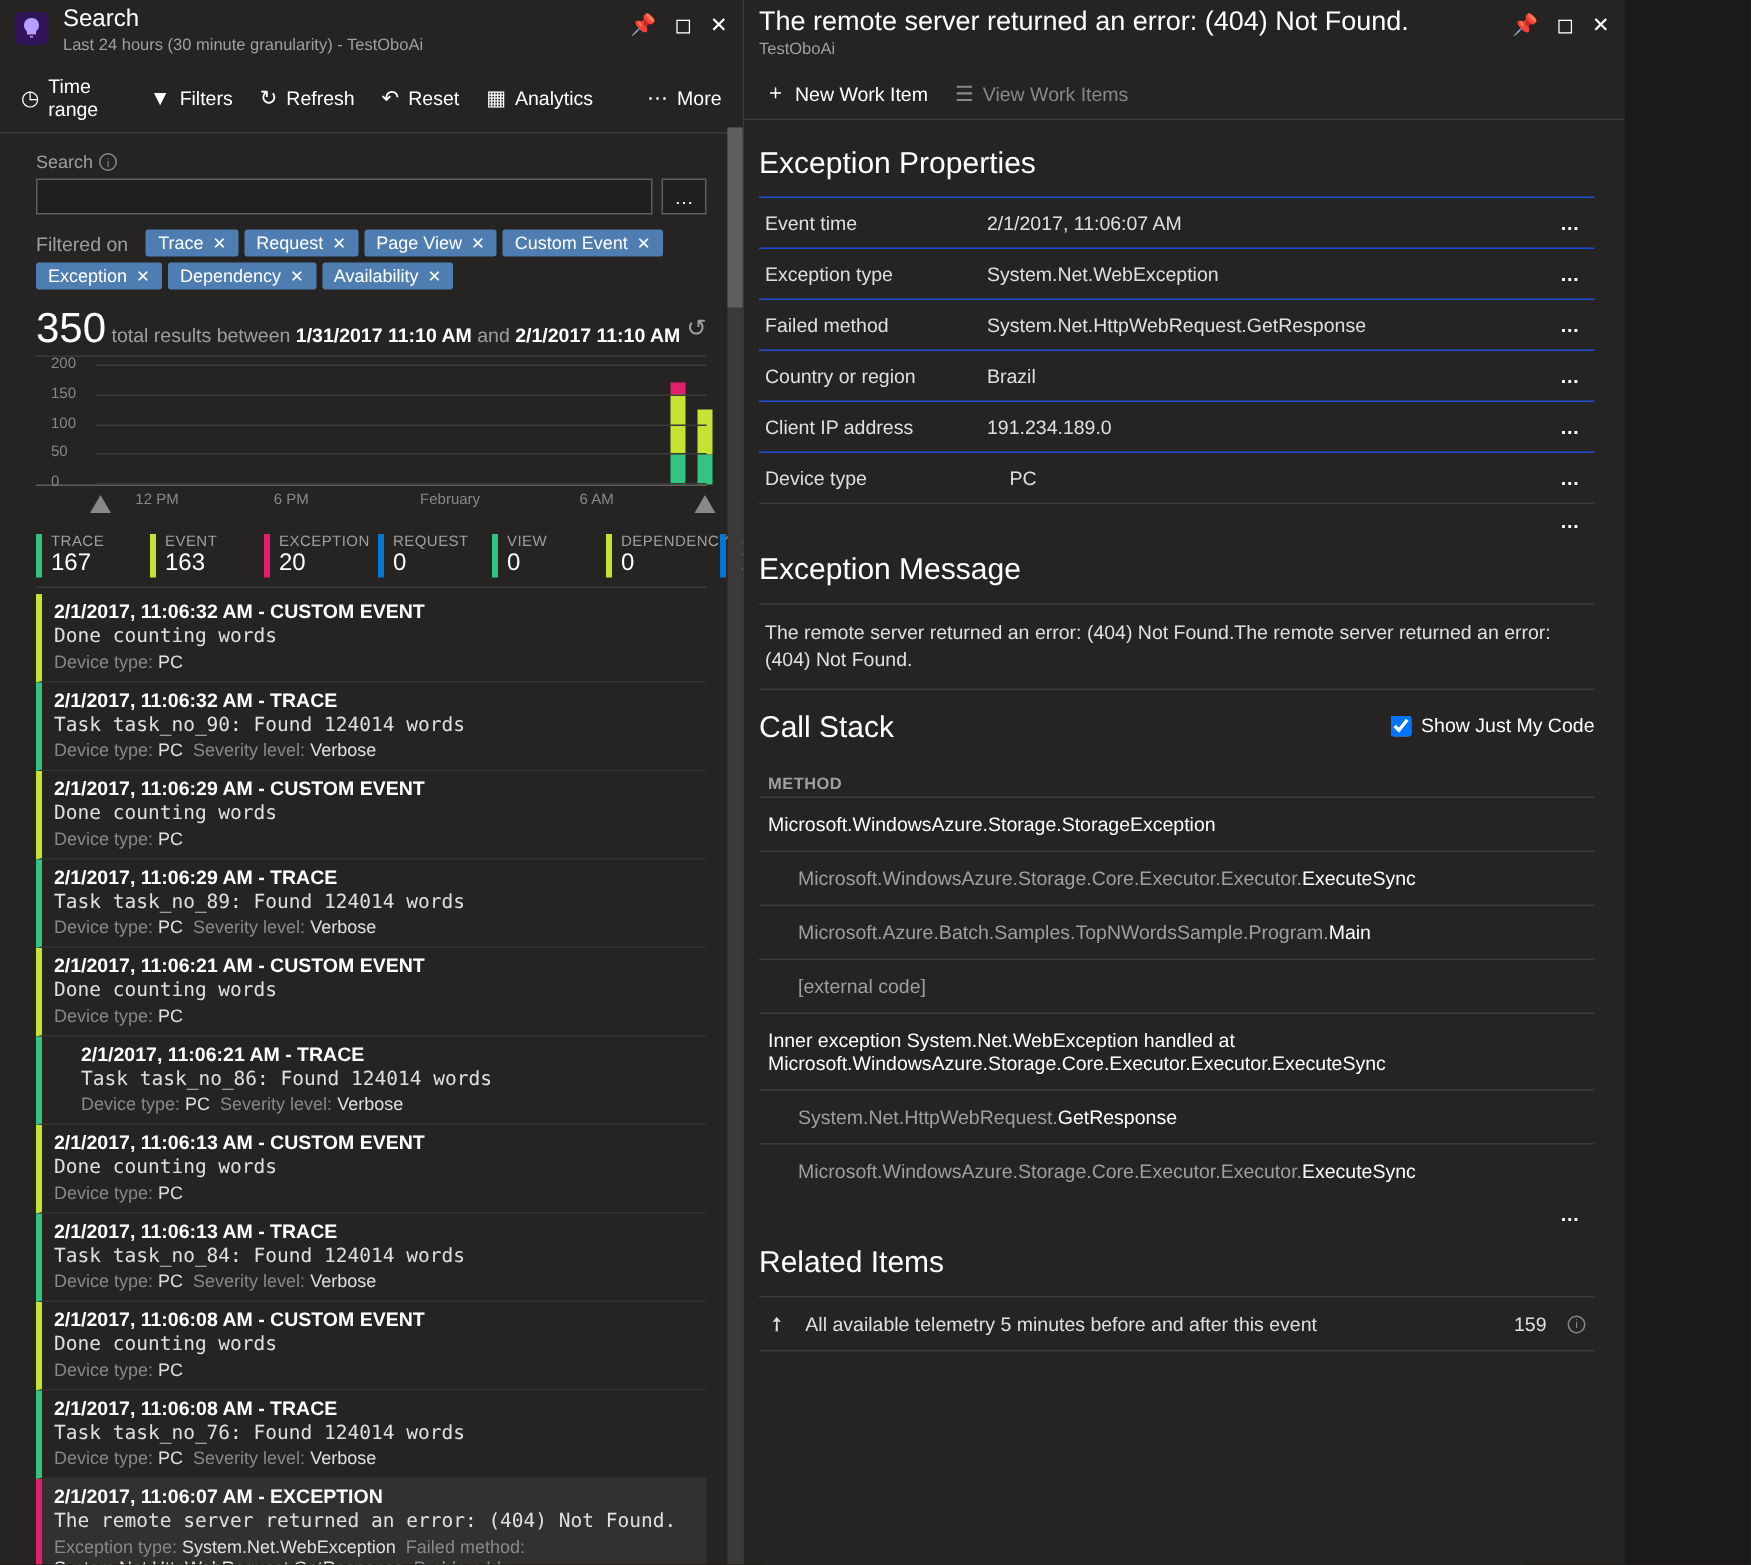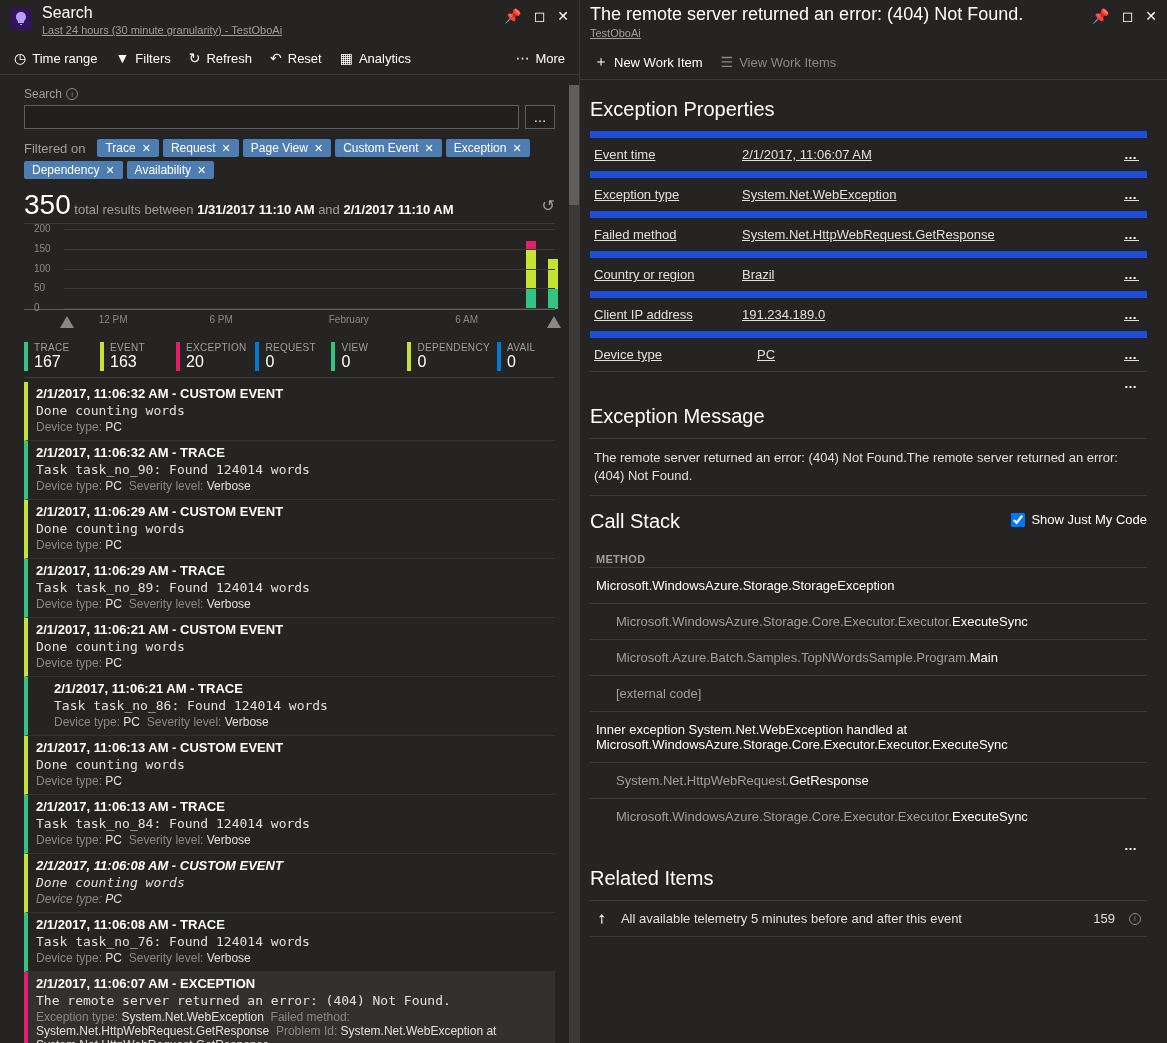--- a/index.html
+++ b/index.html
@@ -7,37 +7,37 @@
     background: #1b1a19;
     color: #e1dfdd;
     font-family: "Segoe UI", Arial, sans-serif;
     font-size: 13px;
     width: 1167px;
     height: 1043px;
     display: flex;
     overflow: hidden;
   }
   .panel { background: #252423; display: flex; flex-direction: column; }
-  .left { width: 580px; border-right: 1px solid #3b3a39; position: relative; }
+  .left { width: 496px; border-right: 1px solid #3b3a39; position: relative; }
   .left-scroll { position: absolute; right: 0; top: 85px; bottom: 0; width: 10px; background: #3b3a39; }
   .left-scroll-thumb { position: absolute; top: 0; width: 100%; height: 120px; background: #605e5c; }
   .right { width: 587px; }
   .header {
     display: flex; align-items: flex-start; padding: 4px 10px 6px 10px;
     gap: 10px; background: #252423;
   }
   .logo {
     width: 22px; height: 22px; background: #32145a;
     border-radius: 4px; display: flex; align-items: center; justify-content: center; margin-top: 4px;
   }
   .logo svg { fill: #b4a0ff; }
   .title-block { flex: 1; }
   .title { font-size: 16px; font-weight: 400; color: #fff; }
   .title.small { font-size: 18px; font-weight: 300; }
-  .subtitle { font-size: 11px; color: #a19f9d; margin-top: 2px; text-decoration: underline; }
+  .subtitle { font-size: 11px; color: #a19f9d; margin-top: 2px; }
   .win-controls { display: flex; gap: 12px; align-items: center; padding-top: 4px; }
   .win-controls span { color: #fff; font-size: 14px; }
   .toolbar {
     display: flex; gap: 18px; padding: 8px 14px; border-bottom: 1px solid #3b3a39;
     align-items: center; background: #252423;
   }
   .tb-item { display: flex; align-items: center; gap: 6px; color: #fff; font-size: 13px; }
   .tb-item.dim { color: #888; }
   .tb-item .ico { font-size: 14px; }
   .toolbar .spacer { flex: 1; }
@@ -76,21 +76,21 @@
   .events { margin-top: 4px; }
   .ev { border-left: 4px solid; padding: 4px 6px 6px 8px; border-bottom: 1px solid #323130; }
   .ev.selected { background: #323130; }
   .ev-head { font-size: 13px; font-weight: 700; color: #fff; }
   .ev-detail { font-family: Consolas, monospace; font-size: 13px; color: #e1dfdd; margin-top: 2px; }
   .ev-meta { font-size: 12px; color: #888; margin-top: 2px; }
   .ev-meta b { color: #e1dfdd; font-weight: 400; }
   
   .section-h { font-size: 20px; font-weight: 300; color: #fff; margin: 14px 0 10px 0; }
   .right .content { padding: 4px 20px 12px 10px; }
-  .prop-row { display: flex; align-items: center; border-top: 7px solid #1d4ed8; padding: 9px 4px; font-size: 13px; text-decoration: underline; }
+  .prop-row { display: flex; align-items: center; border-top: 1px solid #1d4ed8; padding: 9px 4px; font-size: 13px; }
   .prop-row:last-child { border-bottom: 1px solid #3b3a39; gap: 15px; }
   .prop-k { width: 148px; color: #e1dfdd; }
   .prop-v { flex: 1; color: #e1dfdd; }
   .dots { color: #fff; font-weight: 700; letter-spacing: 2px; padding: 0 4px; }
   .dots-row { text-align: right; padding: 4px 4px 0 0; }
   .msg-box { border-top: 1px solid #3b3a39; border-bottom: 1px solid #3b3a39; padding: 10px 4px; font-size: 13px; color: #e1dfdd; line-height: 1.4; }
   .cs-head { display: flex; justify-content: space-between; align-items: center; }
   .chk { display: flex; align-items: center; gap: 6px; font-size: 13px; color: #fff; }
   .chk input { width: 14px; height: 14px; }
   .method-h { font-size: 11px; color: #a19f9d; font-weight: 700; padding: 10px 6px 2px 6px; letter-spacing: 0.3px;}
@@ -287,21 +287,21 @@
         <div class="ev" style="border-left-color: rgb(196, 227, 51);">
           <div class="ev-head">2/1/2017, 11:06:13 AM - CUSTOM EVENT</div>
           <div class="ev-detail">Done counting words</div>
           <div class="ev-meta">Device type:<b> PC</b></div>
         </div>
         <div class="ev" style="border-left-color: rgb(51, 196, 129);">
           <div class="ev-head">2/1/2017, 11:06:13 AM - TRACE</div>
           <div class="ev-detail">Task task_no_84: Found 124014 words</div>
           <div class="ev-meta">Device type:<b> PC</b> &nbsp;Severity level:<b> Verbose</b></div>
         </div>
-        <div class="ev" style="border-left-color: rgb(196, 227, 51); font-style: italic;">
+        <div class="ev" style="border-left-color: rgb(196, 227, 51);">
           <div class="ev-head">2/1/2017, 11:06:08 AM - CUSTOM EVENT</div>
           <div class="ev-detail">Done counting words</div>
           <div class="ev-meta">Device type:<b> PC</b></div>
         </div>
         <div class="ev" style="border-left-color: rgb(51, 196, 129);">
           <div class="ev-head">2/1/2017, 11:06:08 AM - TRACE</div>
           <div class="ev-detail">Task task_no_76: Found 124014 words</div>
           <div class="ev-meta">Device type:<b> PC</b> &nbsp;Severity level:<b> Verbose</b></div>
         </div>
         <div class="ev selected" style="border-left-color: rgb(225, 31, 109);">

